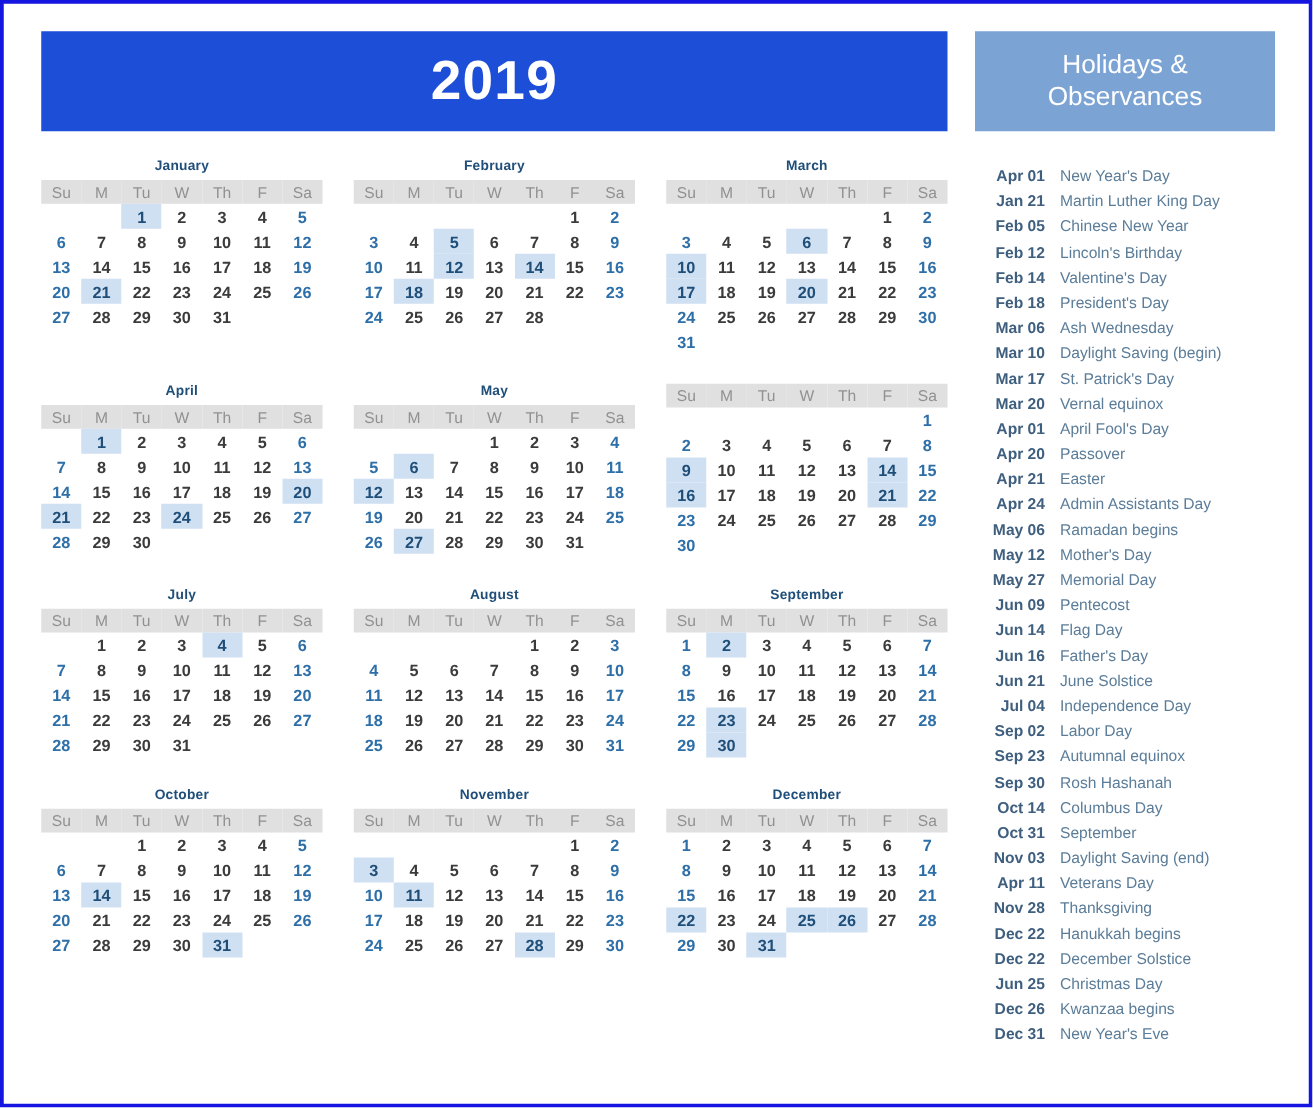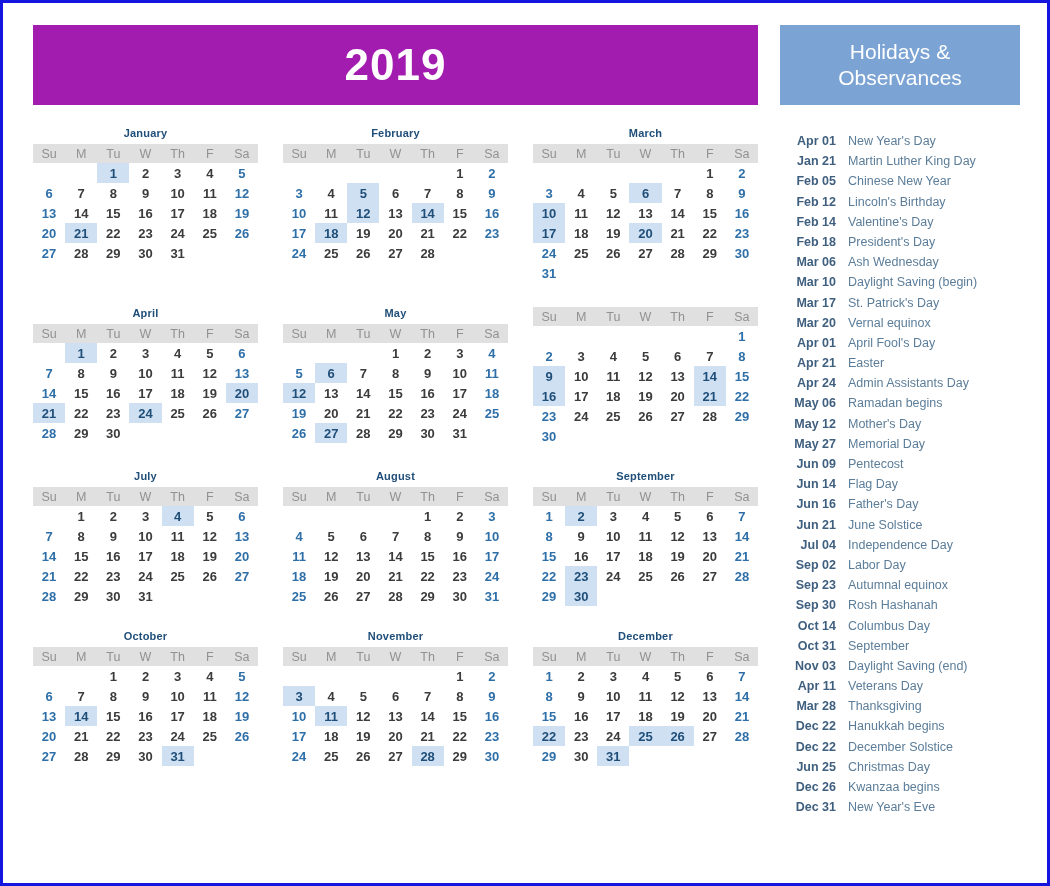--- a/index.html
+++ b/index.html
@@ -31,21 +31,21 @@
     flex-direction: row;
     align-items: flex-start;
   }
   
   #calendar-col {
     width: 725px;
     flex: 0 0 725px;
   }
   #year-banner {
     height: 80px;
-    background: #a21caf;
+    background: #1d4ed8;
     display: flex;
     align-items: center;
     justify-content: center;
     margin-bottom: 22px;
   }
   #year-banner .year-text {
     color: #ffffff;
     font-size: 44px;
     font-weight: bold;
     letter-spacing: 1px;
@@ -988,20 +988,24 @@
           </li>
           <li>
             <span class="h-date">Mar 20</span>
             <span class="h-name">Vernal equinox</span>
           </li>
           <li>
             <span class="h-date">Apr 01</span>
             <span class="h-name">April Fool's Day</span>
           </li>
           <li>
+            <span class="h-date">Apr 20</span>
+            <span class="h-name">Passover</span>
+          </li>
+          <li>
             <span class="h-date">Apr 21</span>
             <span class="h-name">Easter</span>
           </li>
           <li>
             <span class="h-date">Apr 24</span>
             <span class="h-name">Admin Assistants Day</span>
           </li>
           <li>
             <span class="h-date">May 06</span>
             <span class="h-name">Ramadan begins</span>
@@ -1056,21 +1060,21 @@
           </li>
           <li>
             <span class="h-date">Nov 03</span>
             <span class="h-name">Daylight Saving (end)</span>
           </li>
           <li>
             <span class="h-date">Apr 11</span>
             <span class="h-name">Veterans Day</span>
           </li>
           <li>
-            <span class="h-date">Mar 28</span>
+            <span class="h-date">Nov 28</span>
             <span class="h-name">Thanksgiving</span>
           </li>
           <li>
             <span class="h-date">Dec 22</span>
             <span class="h-name">Hanukkah begins</span>
           </li>
           <li>
             <span class="h-date">Dec 22</span>
             <span class="h-name">December Solstice</span>
           </li>

